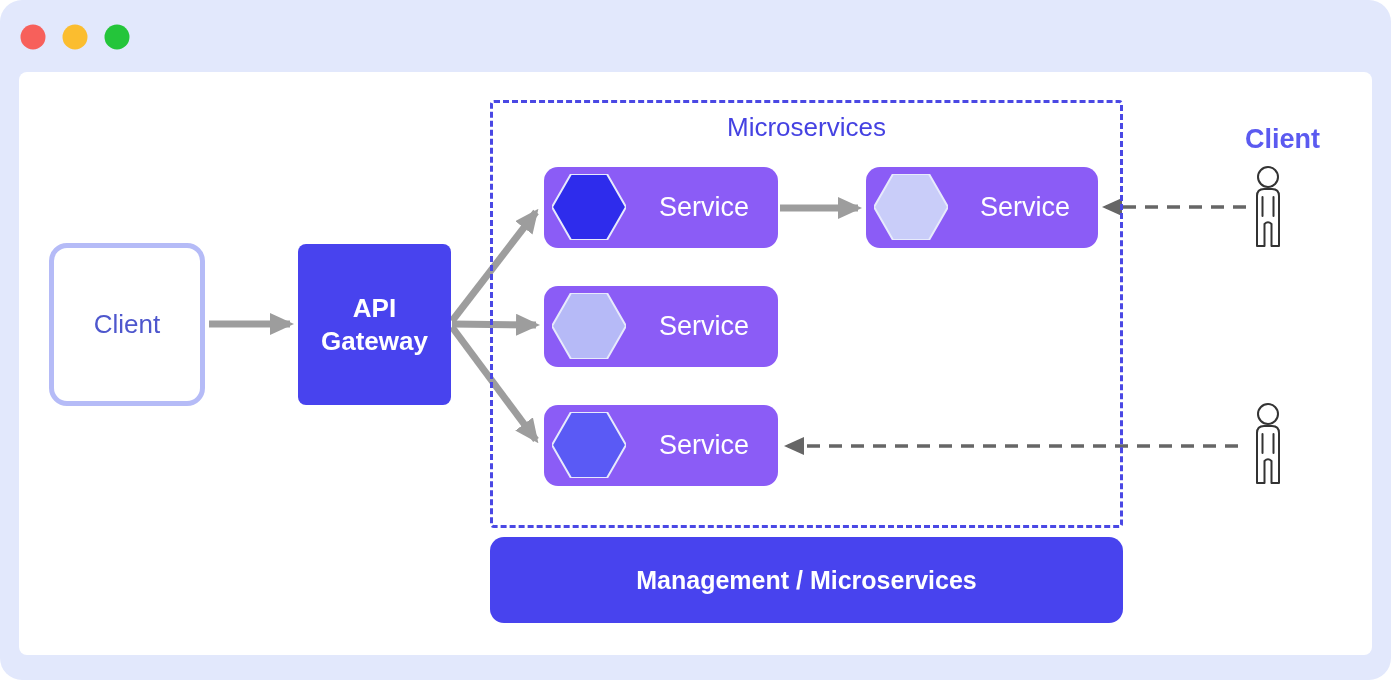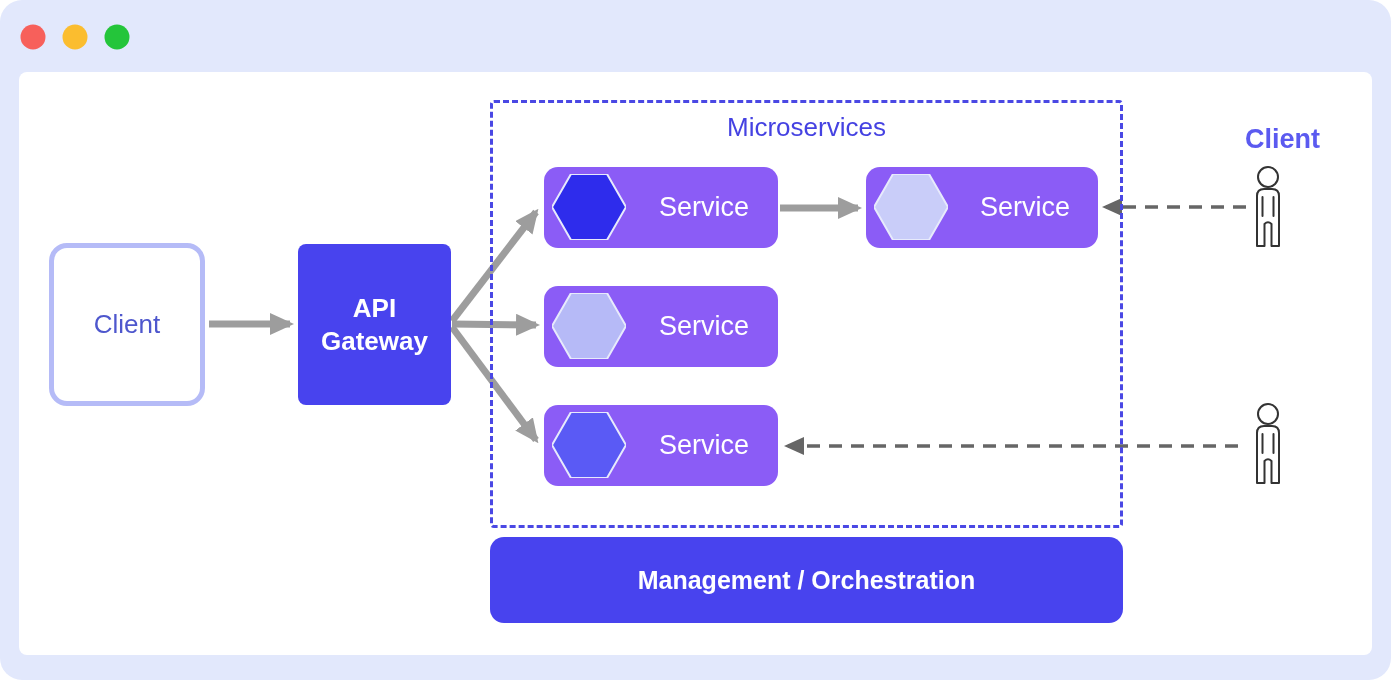--- a/index.html
+++ b/index.html
@@ -125,21 +125,21 @@
   </div>
 
   <div class="node service-node svc-bottom">
     <svg class="hex" width="74" height="66" viewBox="0 0 74 66">
       <polygon points="0,33 19,0 55,0 74,33 55,66 19,66" stroke="#e7eafc" stroke-width="2" stroke-linejoin="round" fill="#5a5af5"></polygon>
     </svg>
     <span class="service-label">Service</span>
   </div>
 
   <div class="node management-node">
-    <span>Management / Orchestration</span>
+    <span>Management / Microservices</span>
   </div>
 
   <div class="devops-label">Client</div>
 
   <svg class="person person-top" viewBox="0 0 48 82">
     <circle cx="24" cy="11" r="10" fill="#ffffff" stroke="#333333" stroke-width="2"></circle>
     <path d="M 13,80 L 13,30 Q 13,23 20,23 L 28,23 Q 35,23 35,30 L 35,80 L 27.5,80 L 27.5,58 Q 24,54.5 20.5,58 L 20.5,80 Z" fill="#ffffff" stroke="#333333" stroke-width="2" stroke-linejoin="round"></path>
     <path d="M 18.5,31 L 18.5,50" stroke="#333333" stroke-width="2" stroke-linecap="round" fill="none"></path>
     <path d="M 29.5,31 L 29.5,50" stroke="#333333" stroke-width="2" stroke-linecap="round" fill="none"></path>
   </svg>

